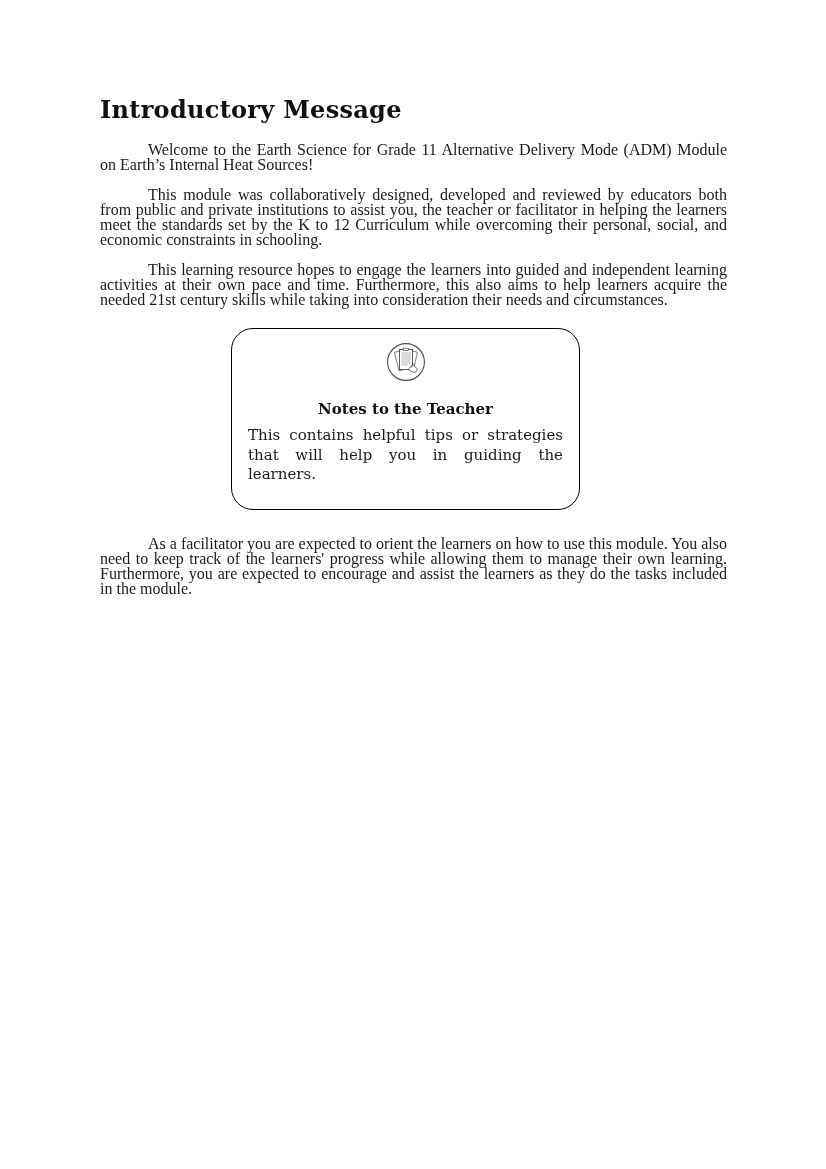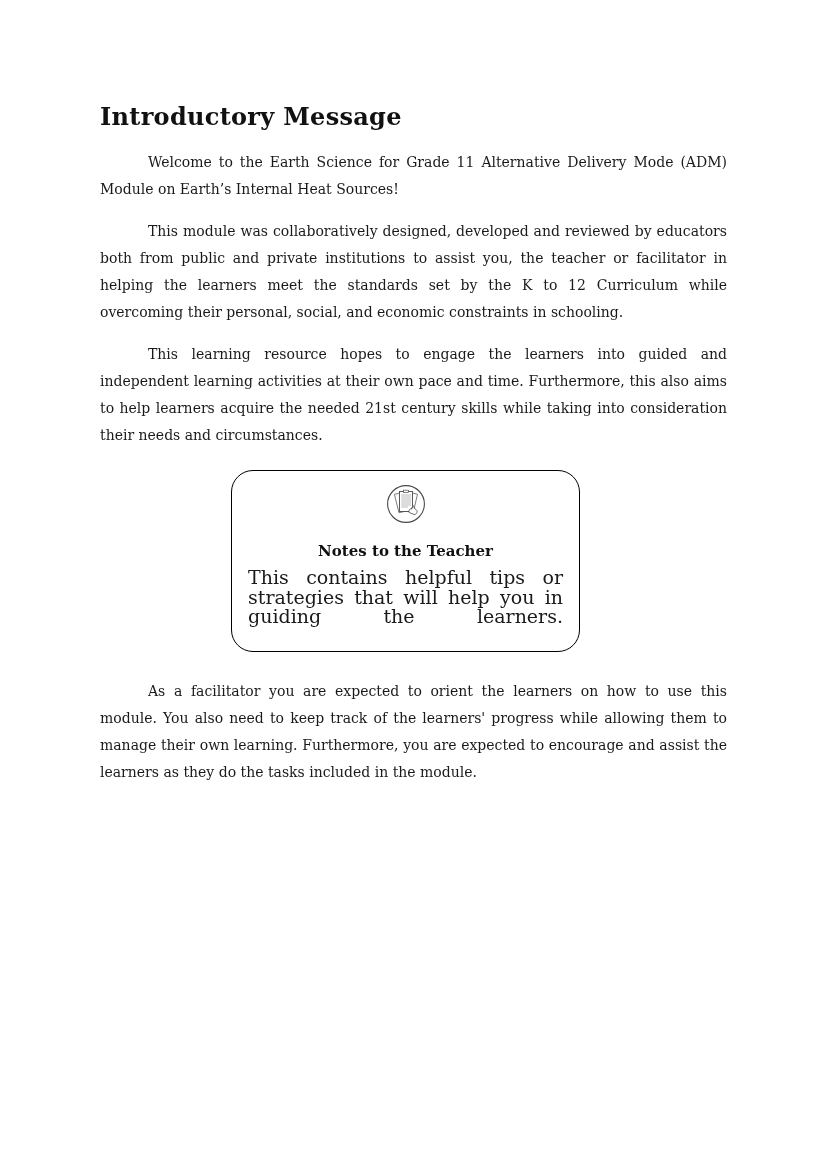--- a/index.html
+++ b/index.html
@@ -8,40 +8,40 @@
     background: #ffffff;
   }
   .page {
     position: relative;
     width: 826px;
     height: 880px;
     background: #ffffff;
     font-family: "DejaVu Serif", "Liberation Serif", serif;
     color: #1a1a1a;
     overflow: hidden;
-    margin-top: 7px;
   }
   .content {
     position: absolute;
     left: 100px;
     top: 95px;
     width: 627px;
   }
   h1.doc-heading {
     margin: 0 0 18px 0;
     font-size: 24px;
     font-weight: bold;
     letter-spacing: 0.3px;
     color: #111;
   }
   p.body-par {
     margin: 0 0 15px 0;
-    font-size: 14px;
-    line-height: 27px;
+    font-size: 16px;
+    line-height: 15px;
     text-align: justify;
+    font-family: Liberation Serif, serif;
   }
   p.salutation {
     margin: 0 0 16px 0;
     font-size: 14px;
     line-height: 20.5px;
   }
   p.indent { text-indent: 48px; }
   .note-box {
     box-sizing: border-box;
     width: 349px;
@@ -56,21 +56,21 @@
   .note-icon { display: inline-block; }
   .note-title {
     margin: 14px 0 8px 0;
     font-size: 15px;
     font-weight: bold;
     color: #111;
   }
   .note-body {
     margin: 0;
     padding: 0 2px;
-    font-size: 19px;
+    font-size: 15px;
     line-height: 19.5px;
     text-align: justify;
     text-align-last: justify;
   }
   .footer {
     position: absolute;
     left: 0;
     width: 826px;
     text-align: center;
   }

